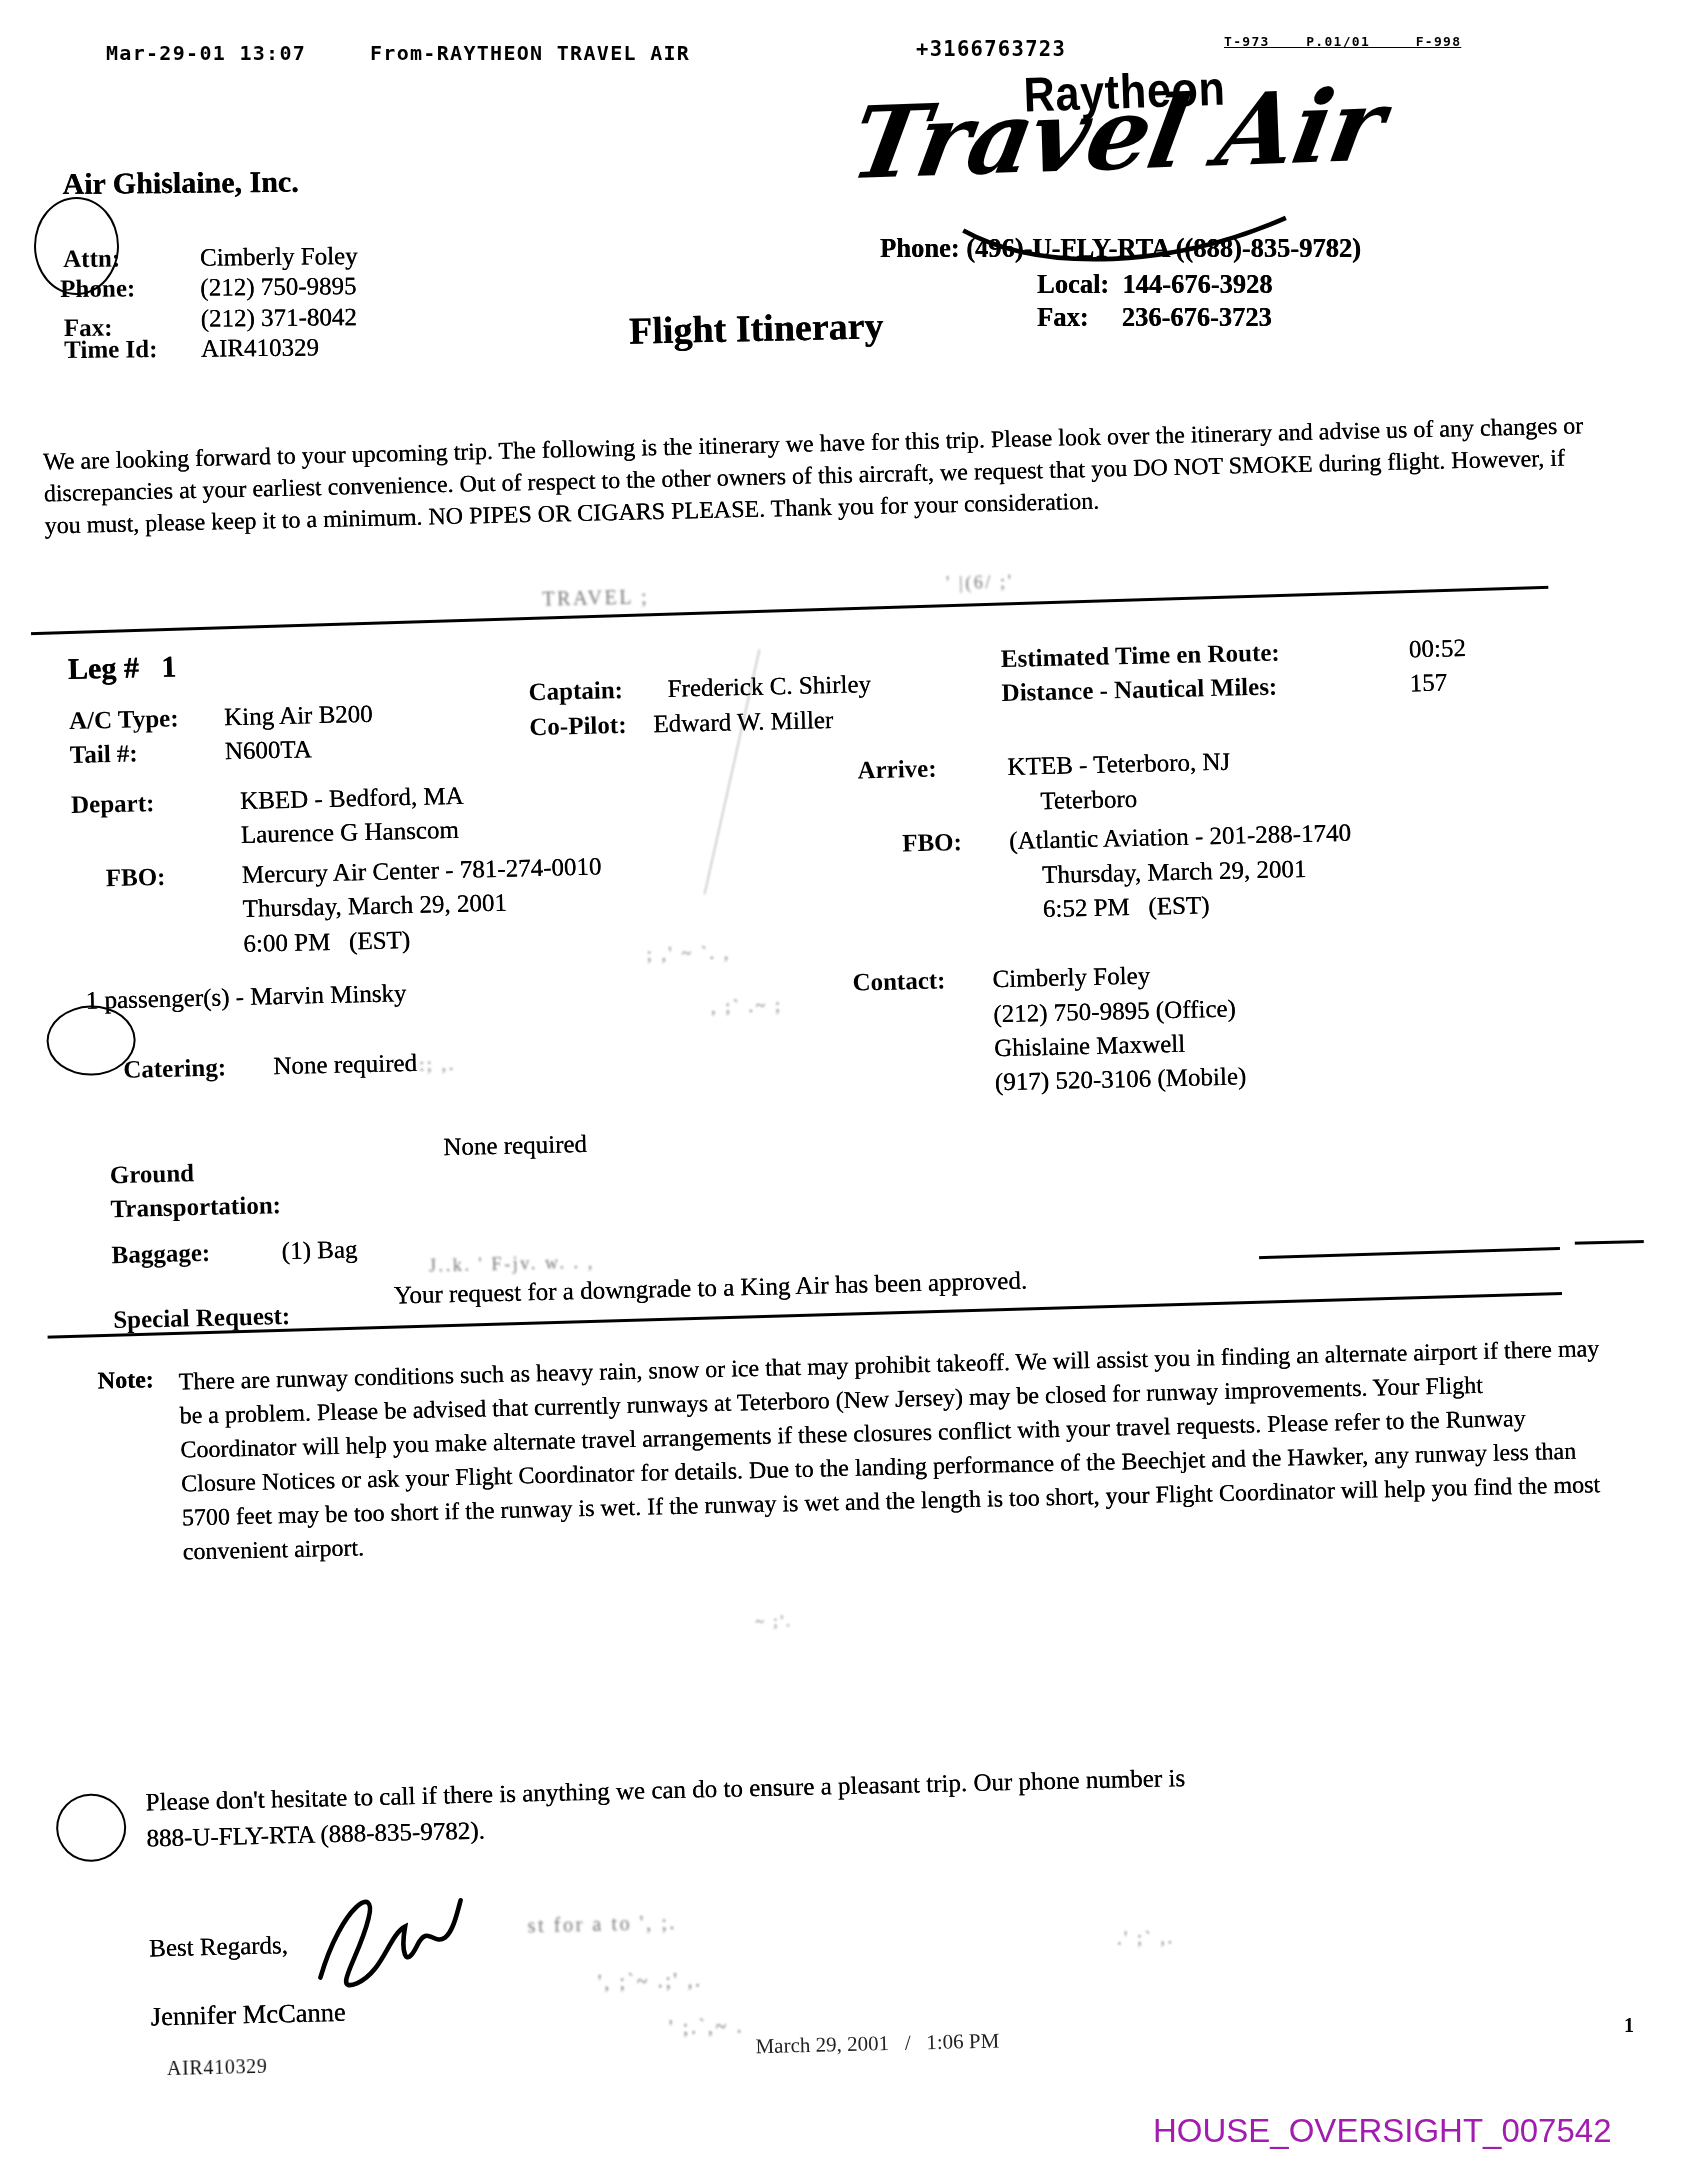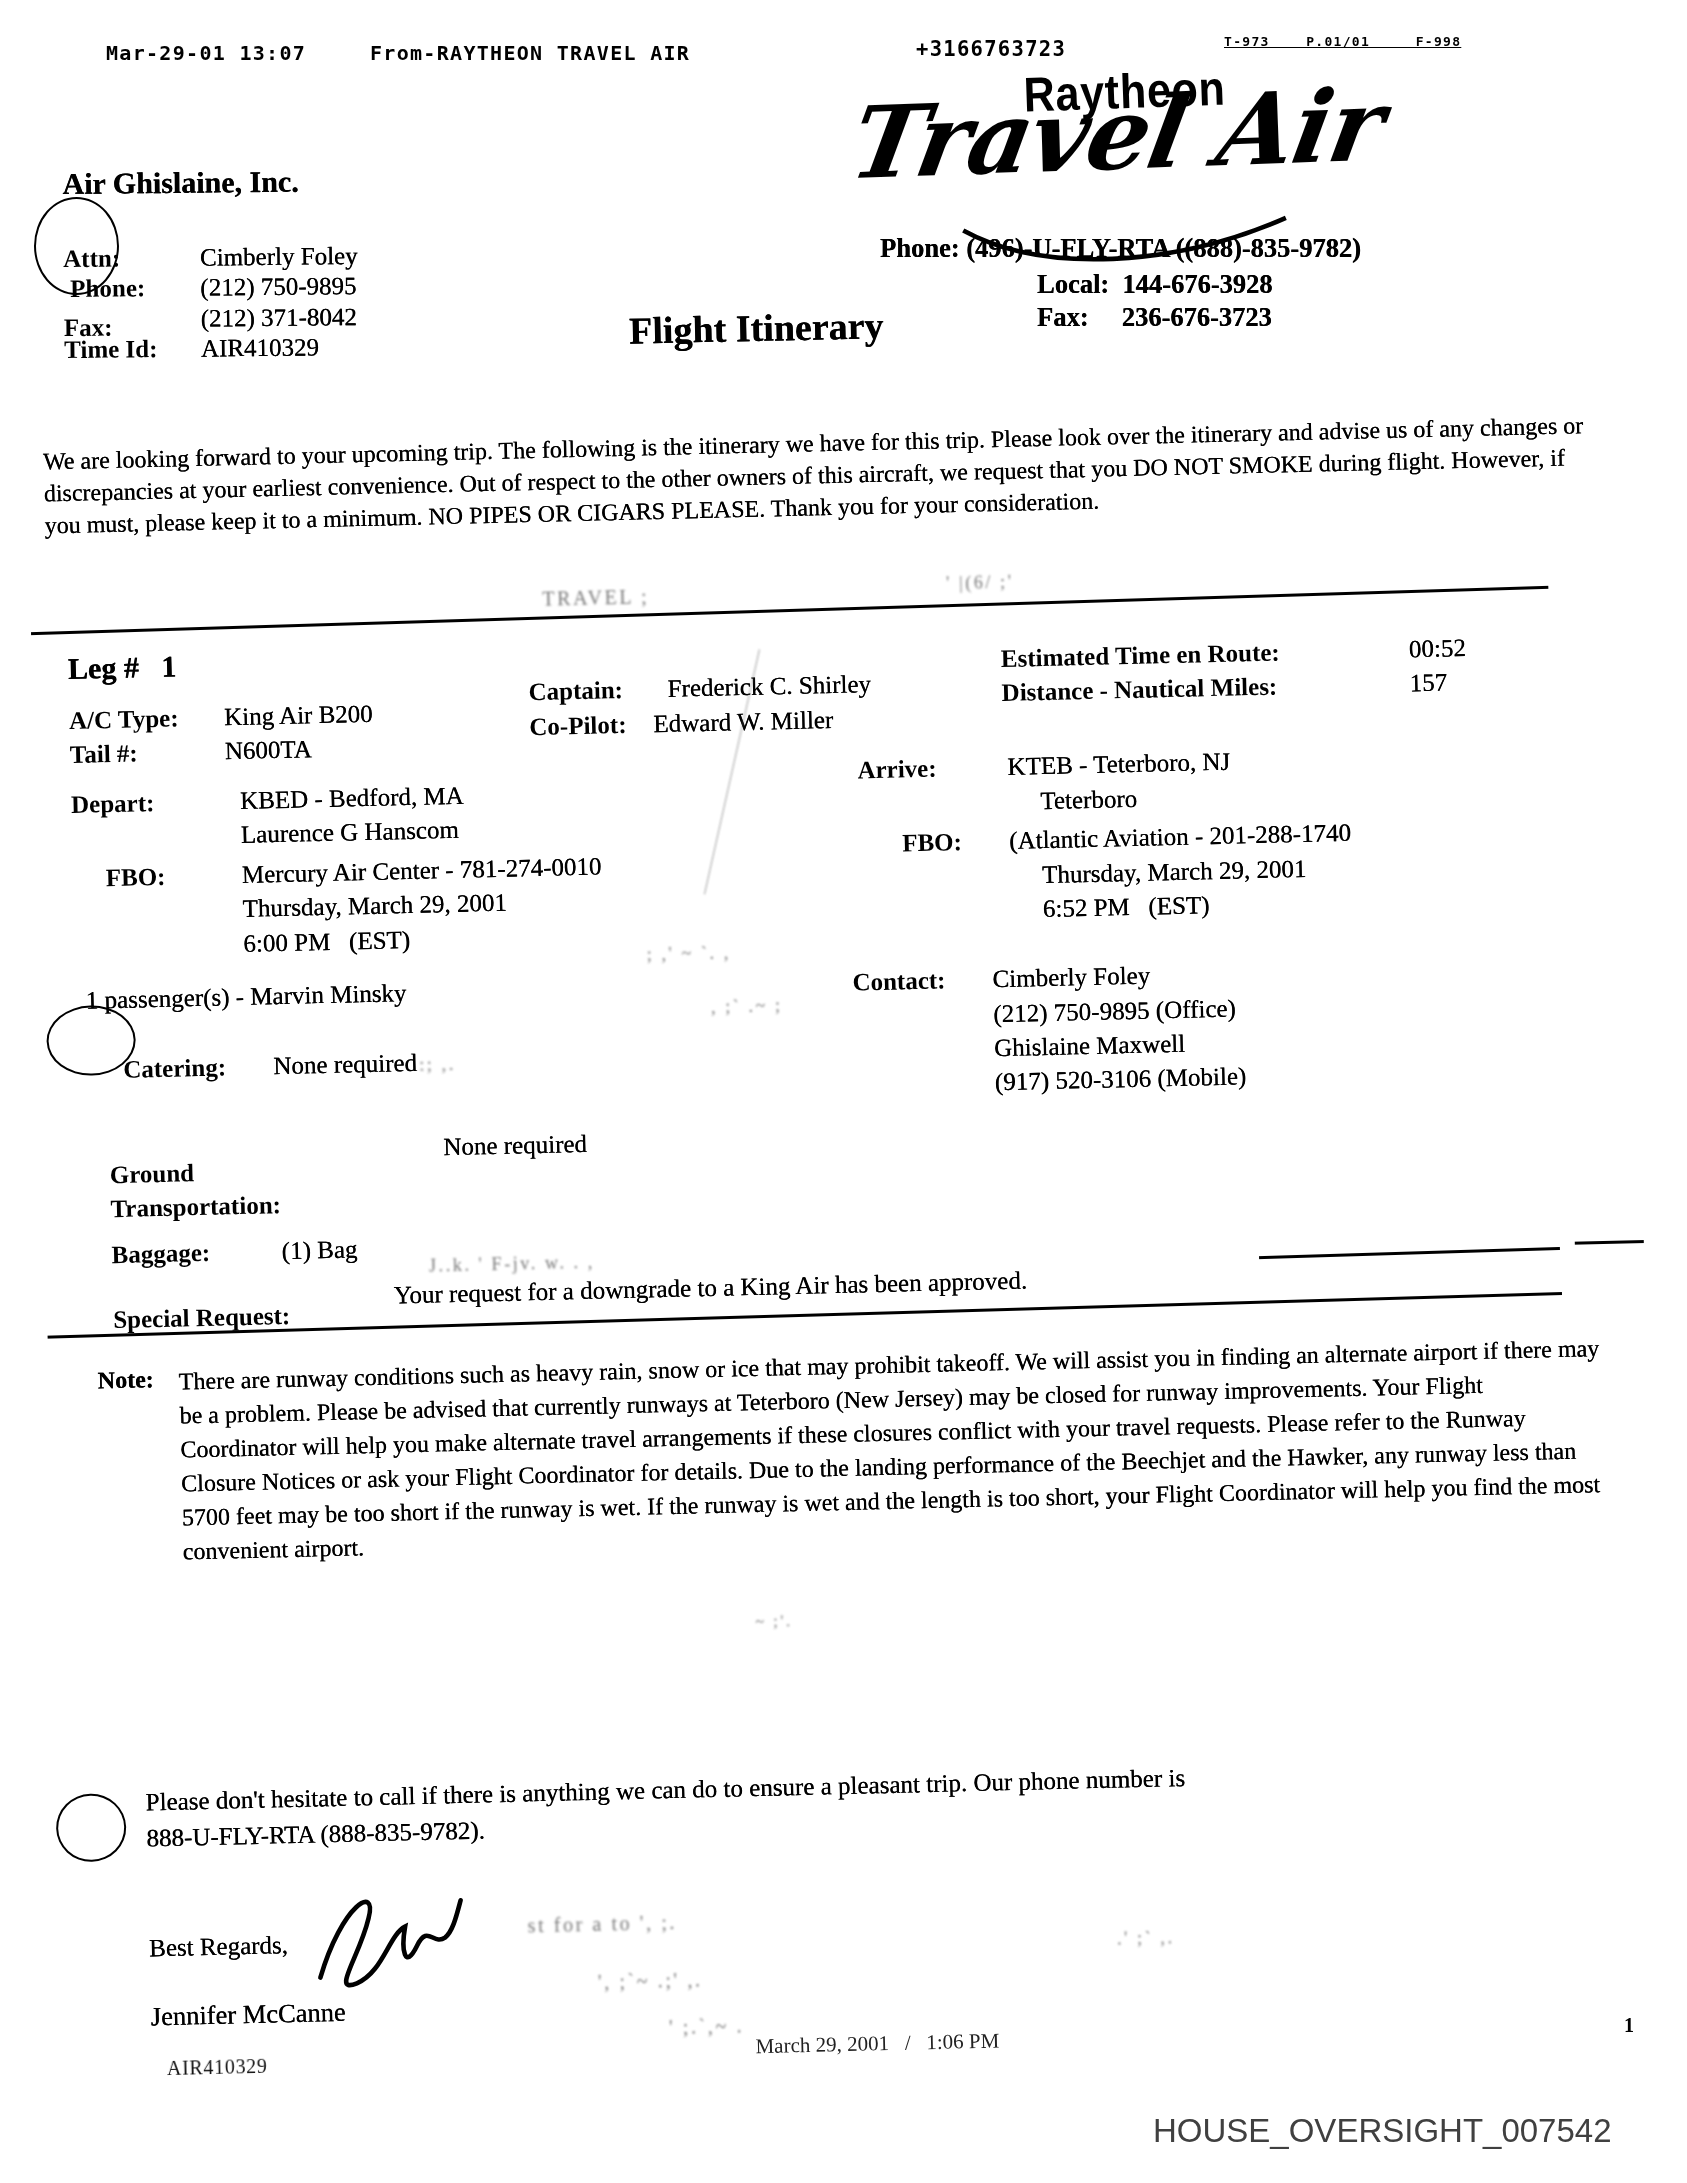--- a/index.html
+++ b/index.html
@@ -21,21 +21,21 @@
   .label38{font-size:25px;font-weight:bold;}
   .val38{font-size:25px;}
   .scriptlogo{
     font-family:"DejaVu Serif", serif;font-style:italic;font-weight:bold;
     font-size:99px;letter-spacing:-1.3px;transform:skewX(-12deg);
   }
   .raytheon{
     font-family:"Liberation Sans", sans-serif;font-weight:bold;
     font-size:41px;letter-spacing:0.7px;transform:scale(1.05,1.18);transform-origin:left top;
   }
-  .bates{font-family:"Liberation Sans", sans-serif;font-size:33px;color:#404040;}
+  .bates{font-family:"Liberation Sans", sans-serif;font-size:33px;color:#a21caf;}
 </style>
 </head>
 <body>
 
 <div class="abs faxmono" style="left:106px;top:41px;font-size:20px;">Mar-29-01   13:07</div>
 <div class="abs faxmono" style="left:370px;top:41px;font-size:20px;">From-RAYTHEON TRAVEL AIR</div>
 <div class="abs faxmono" style="left:916px;top:37px;font-size:20.5px;">+3166763723</div>
 <div class="abs faxmono pre" style="left:1224px;top:34px;font-size:13px;text-decoration:underline;">T-973    P.01/01     F-998</div>
 
 <div class="abs" style="left:847px;top:57px;width:754px;height:205px;transform:rotate(-2deg);">
@@ -46,21 +46,21 @@
   </svg>
 </div>
 <div class="abs b txt" style="left:880px;top:233px;font-size:26.5px;">Phone: (496)-U-FLY-RTA  ((888)-835-9782)</div>
 <div class="abs b txt pre" style="left:1037px;top:269px;font-size:26.5px;">Local:  144-676-3928</div>
 <div class="abs b txt pre" style="left:1037px;top:302px;font-size:26.5px;">Fax:     236-676-3723</div>
 
 <div class="abs" style="left:60px;top:159px;width:595px;height:212px;transform:rotate(-0.6deg);">
   <div class="abs b txt" style="left:3.3px;top:5.3px;font-size:30px;">Air Ghislaine, Inc.</div>
   <div class="abs label38" style="left:3.3px;top:83px;">Attn:</div>
   <div class="abs val38 txt" style="left:140px;top:83px;">Cimberly Foley</div>
-  <div class="abs label38" style="left:10px;top:113px;">Phone:</div>
+  <div class="abs label38" style="left:0;top:113px;">Phone:</div>
   <div class="abs val38 txt" style="left:140px;top:113px;">(212) 750-9895</div>
   <div class="abs label38" style="left:3.3px;top:144px;margin-top:8px;">Fax:</div>
   <div class="abs val38 txt" style="left:140px;top:144px;">(212) 371-8042</div>
   <div class="abs label38" style="left:3.3px;top:174px;">Time Id:</div>
   <div class="abs val38 txt" style="left:140px;top:174px;">AIR410329</div>
 </div>
 <div class="abs holepunch" style="left:34px;top:197px;width:81px;height:94px;"></div>
 
 <div class="abs b txt" style="left:629px;top:306px;font-size:38px;transform:rotate(-1.2deg);">Flight Itinerary</div>
 

